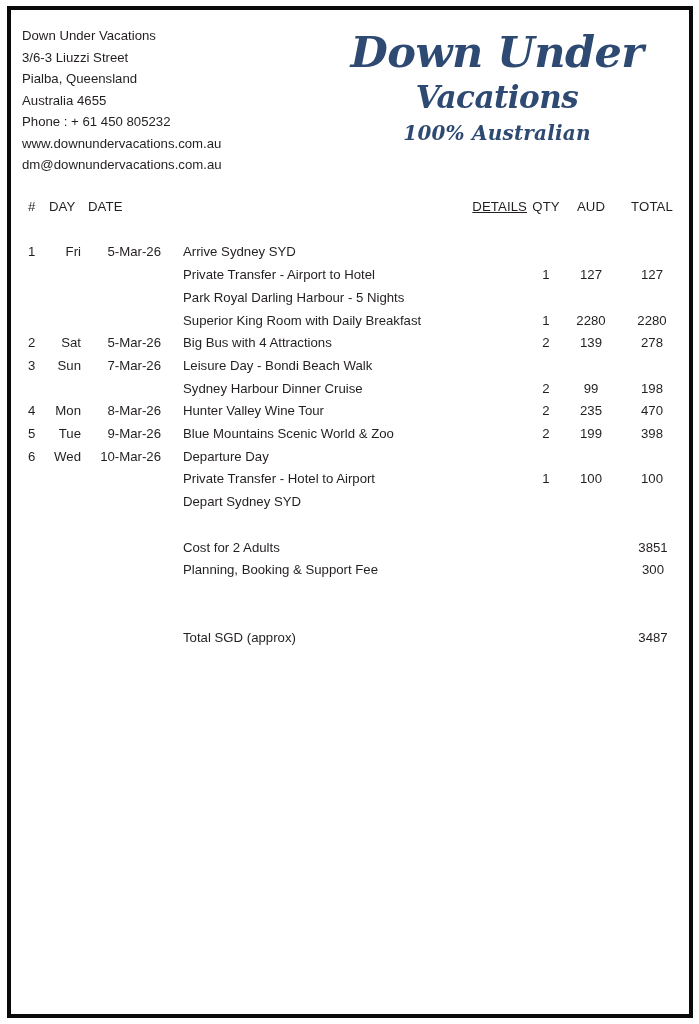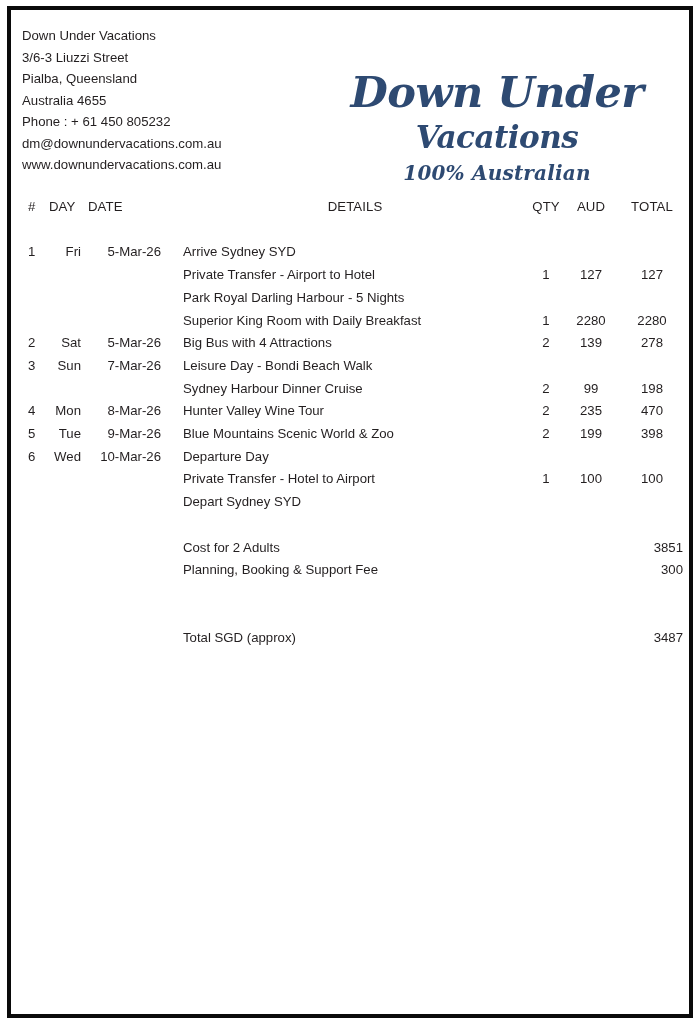--- a/index.html
+++ b/index.html
@@ -59,21 +59,20 @@
   .address-line { display: block; }
 
   .logo {
     position: absolute;
     left: 300px;
     top: 20px;
     width: 372px;
     text-align: center;
     color: #2e4a72;
     user-select: none;
-    margin-top: 40px;
   }
   .logo-l1, .logo-l2 {
     font-family: "DejaVu Serif", "Liberation Serif", serif;
     font-weight: 700;
     font-style: italic;
     letter-spacing: -0.5px;
     display: block;
   }
   .logo-l1 {
     font-size: 43px;
@@ -128,41 +127,41 @@
 
   .hdr td {
     font-weight: bold;
     font-size: 13.2px;
     letter-spacing: 0.1px;
     padding-bottom: 4px;
   }
   .h-num   { text-align: left;  padding-left: 17px !important; }
   .h-day   { text-align: left;  padding-left: 4px !important; }
   .h-date  { text-align: left;  padding-left: 3px !important; }
-  .h-det   { text-align: center;  padding-left: 8px !important; }
+  .h-det   { text-align: right;  padding-left: 8px !important; text-decoration: underline; }
   .h-qty   { text-align: center; }
   .h-aud   { text-align: center; }
   .h-total { text-align: center; padding-left: 4px !important; }
 
   .spacer-row td { height: 13px; line-height: 13px; }
 
   td.num    { text-align: left; padding-left: 17px !important; }
   td.day    { text-align: right; padding-right: 4px !important; }
   td.date   { text-align: right; padding-right: 14px !important; }
   td.det    { text-align: left; padding-left: 8px !important; }
   td.qty    { text-align: center; }
   td.aud    { text-align: center; }
   td.total  { text-align: center; padding-left: 4px !important; }
 
   
   .gap-big td { height: 26px; line-height: 26px; }
   .gap-mid td { height: 23px; line-height: 23px; }
 
   .sum-label { text-align: left; padding-left: 8px !important; }
-  .sum-val   { text-align: right; padding-left: 6px !important; }
+  .sum-val   { text-align: center; padding-left: 6px !important; }
 
   .underlined .sum-label span,
   .underlined .sum-val span {
     border-bottom: 2.4px solid #231f20;
     padding-bottom: 2px;
     display: inline-block;
   }
   .bold-row td { font-weight: bold; }
 </style>
 </head>
@@ -173,22 +172,22 @@
 <div class="page-inner">
 
   <div class="header">
 
     <div class="address-block">
       <span class="address-line">Down Under Vacations</span>
       <span class="address-line">3/6-3 Liuzzi Street</span>
       <span class="address-line">Pialba, Queensland</span>
       <span class="address-line">Australia 4655</span>
       <span class="address-line">Phone : + 61 450 805232</span>
+      <span class="address-line">www.downundervacations.com.au</span>
       <span class="address-line">dm@downundervacations.com.au</span>
-      <span class="address-line">www.downundervacations.com.au</span>
     </div>
 
     <div class="logo">
       <span class="logo-l1">Down Under</span>
       <span class="logo-l2">Vacations</span>
       <span class="logo-tag">100% Australian</span>
     </div>
 
   </div>
 

